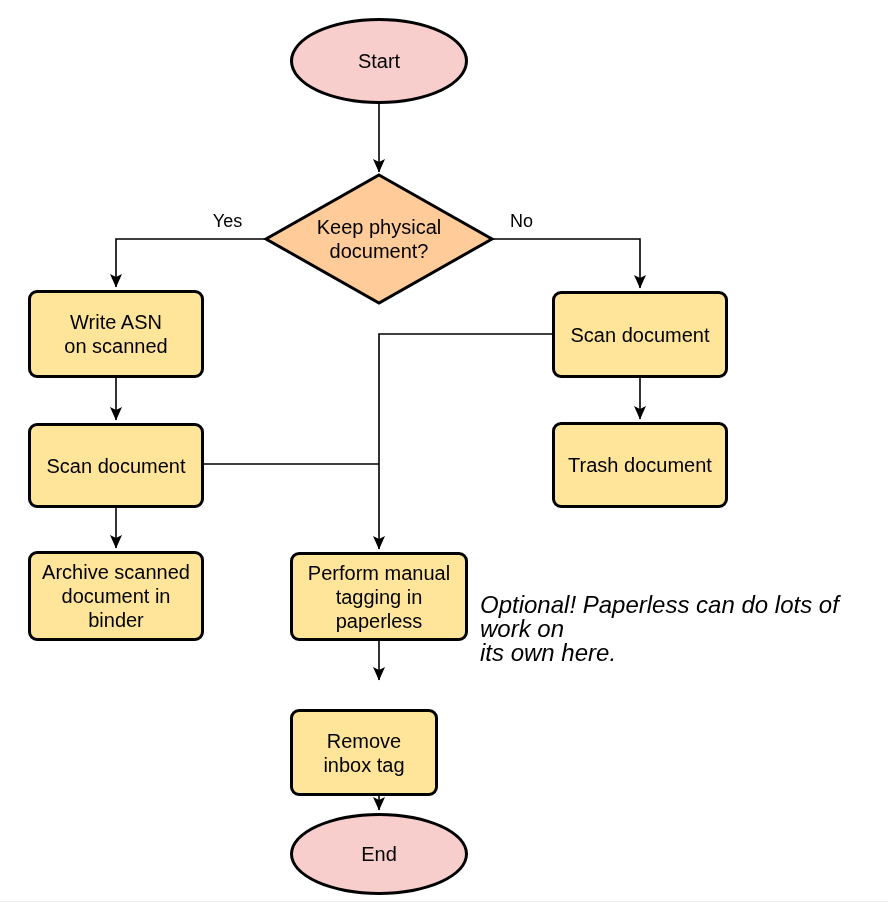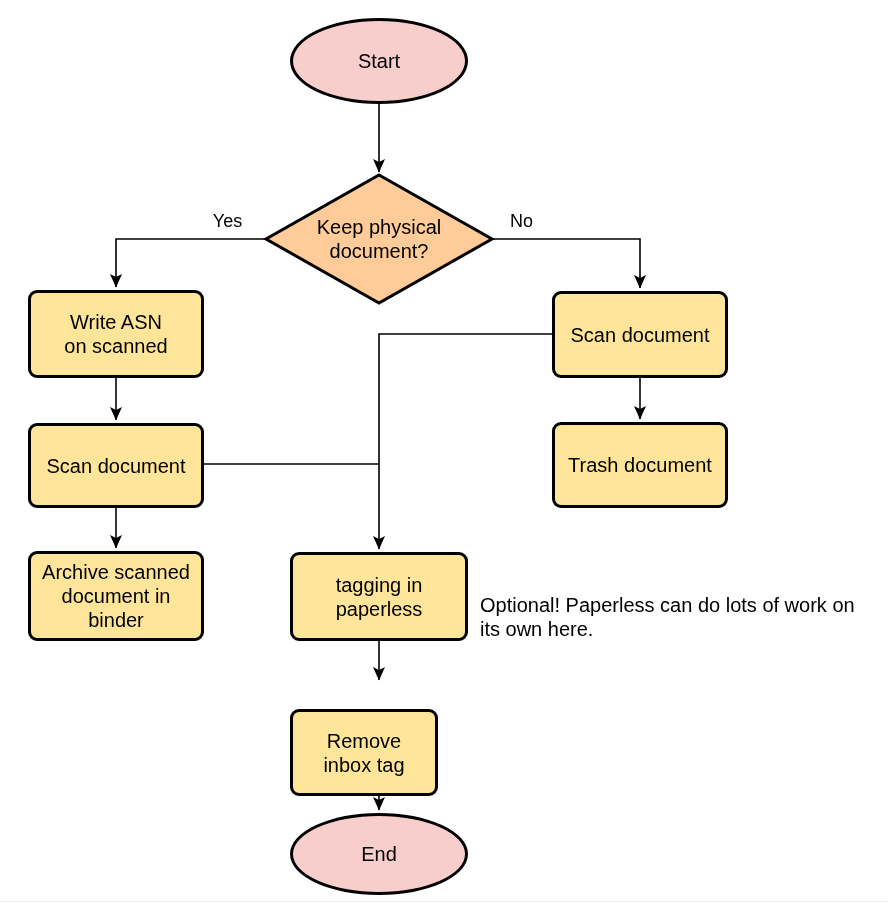--- a/index.html
+++ b/index.html
@@ -59,22 +59,23 @@
   }
   .edge-label {
     position: absolute;
     font-size: 18px;
     line-height: 16px;
     text-align: center;
     color: #000;
   }
   .note {
     position: absolute;
-    font-size: 20px;
+    font-size: 24px;
     line-height: 24px;
+    font-style: italic;
     text-align: left;
     color: #000;
   }
   .line { display: block; }
   .page-edge {
     position: absolute;
     left: 0;
     top: 901px;
     width: 888px;
     height: 1px;
@@ -137,20 +138,21 @@
 
   <div class="node process" style="left:552px; top:291px; width:176px; height:87px;">
     <span class="line">Scan document</span>
   </div>
 
   <div class="node process" style="left:552px; top:422px; width:176px; height:86px;">
     <span class="line">Trash document</span>
   </div>
 
   <div class="node process" style="left:290px; top:552px; width:178px; height:89px;">
+    <span class="line">Perform manual</span>
     <span class="line">tagging in</span>
     <span class="line">paperless</span>
   </div>
 
   <div class="note" style="left:480px; top:593px; width:404px;">
     <span class="line">Optional! Paperless can do lots of work on</span>
     <span class="line">its own here.</span>
   </div>
 
   <div class="node process" style="left:290px; top:709px; width:148px; height:87px;">

